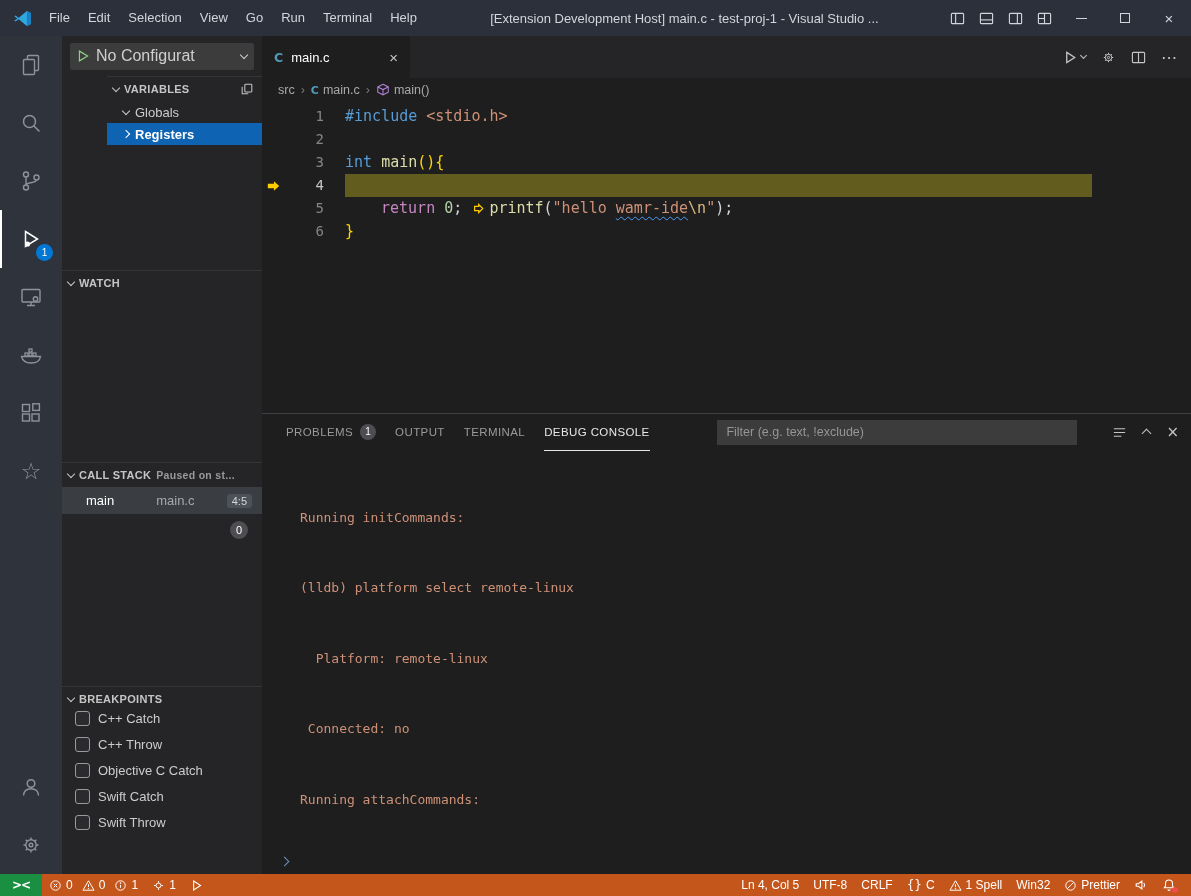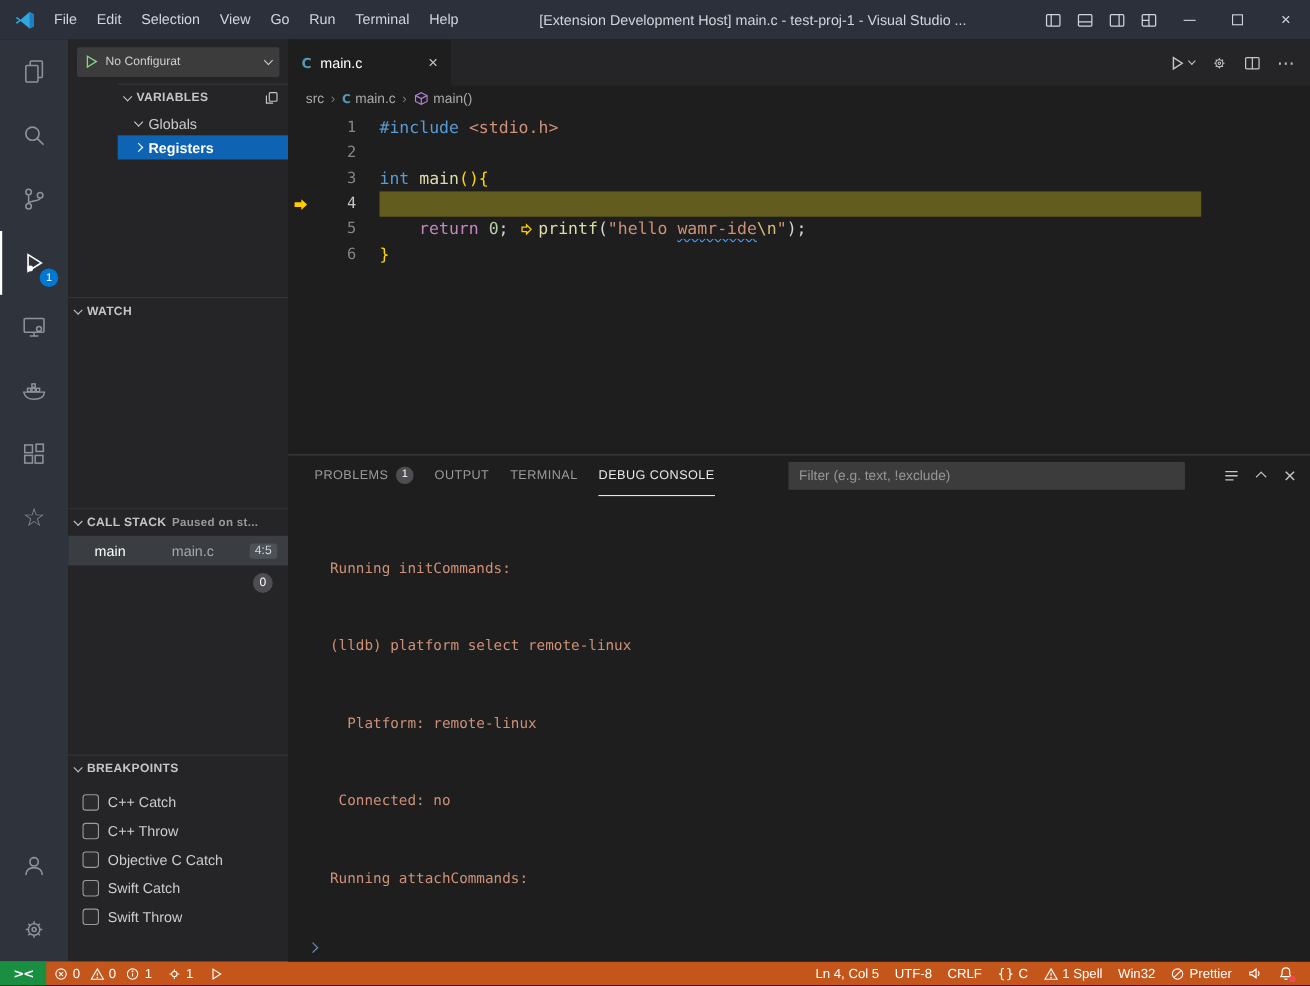--- a/index.html
+++ b/index.html
@@ -27,39 +27,39 @@
   .ab-item.active { color:#ffffff; }
   .ab-item.active::before { content:""; position:absolute; left:0; top:0; bottom:0; width:2px; background:#fff; }
   .badge-blue { position:absolute; right:9px; bottom:7px; background:#0078d4; border-radius:50%; width:17px; height:17px;
                 font-size:10px; color:#fff; display:flex; align-items:center; justify-content:center; }
   .ab-spacer { flex:1; }
   .glyph { font-family:"DejaVu Sans",sans-serif; }
 
   
   .sidebar { width:200px; background:#252527; display:flex; flex-direction:column; font-size:13px; }
   .debug-bar { flex:0 0 40px; display:flex; align-items:center; padding:0 8px; }
-  .config-select { flex:1; background:#3c3c3c; height:27px; border-radius:2px; display:flex; align-items:center; padding:0 7px; gap:6px; color:#cfcfcf; font-size:11px; }
+  .config-select { flex:1; background:#3c3c3c; height:27px; border-radius:2px; display:flex; align-items:center; padding:0 7px; gap:6px; color:#cfcfcf; font-size:16px; }
   .config-select .label { flex:1; white-space:nowrap; overflow:hidden; }
   .section { display:flex; flex-direction:column; border-top:1px solid rgba(128,128,128,.18); }
   .sec-vars { flex:0 0 194px;margin-left:45px; } .sec-watch { flex:0 0 192px; } .sec-stack { flex:0 0 224px; } .sec-bps { flex:1; }
   .section-header { height:24px; display:flex; align-items:center; gap:5px; font-size:11px; font-weight:bold; color:#c5c5c5; padding:0 8px 0 6px; letter-spacing:.3px; }
   .section-header .spacer { flex:1; }
   .sec-status { font-size:10.5px; color:#9a9a9a; font-weight:bold; }
   .tree-row { height:22px; display:flex; align-items:center; padding-left:16px; gap:6px; color:#cccccc; }
   .tree-row.selected { background:#0e63b2; color:#ffffff; }
   .chev { display:inline-block; width:6px; height:6px; border-right:1.4px solid currentColor; border-bottom:1.4px solid currentColor; flex:0 0 auto; }
   .chev.down { transform:rotate(45deg); margin-top:-3px; }
   .chev.right { transform:rotate(-45deg); }
   .chev.up { transform:rotate(-135deg); margin-top:3px; }
   .frame-row { height:27px; display:flex; align-items:center; background:#3a3d41; padding:0 10px 0 24px; color:#fff; }
   .frame-file { color:#a6a9ad; margin-left:42px; flex:1; }
   .pos-badge { background:#4d5259; border-radius:3px; padding:1px 5px; font-size:11px; color:#d5d5d5; }
   .zero-row { height:32px; display:flex; align-items:center; justify-content:flex-end; padding-right:14px; }
   .zero-badge { background:#4d4d52; border-radius:50%; width:18px; height:18px; color:#fff; font-size:11px; display:flex; align-items:center; justify-content:center; }
-  .bp-row { height:26px; display:flex; align-items:flex-end; padding-left:13px; gap:8px; }
+  .bp-row { height:26px; display:flex; align-items:flex-start; padding-left:13px; gap:8px; }
   .checkbox { width:15px; height:15px; border:1px solid #9a9a9a; border-radius:3px; background:#2b2b2f; flex:0 0 auto; }
 
   
   .editor-col { flex:1; min-width:0; display:flex; flex-direction:column; background:#1e1e1e; position:relative; }
   .tabbar { flex:0 0 42px; background:#252527; display:flex; align-items:stretch; }
   .tab { width:148px; background:#1e1e1e; display:flex; align-items:center; gap:8px; padding:0 12px; font-size:13px; color:#fff; }
   .c-icon { color:#519aba; font-weight:bold; font-size:12.5px; }
   .tab-close { color:#c5c5c5; font-size:15px; margin-left:auto; }
   .tab-actions { margin-left:auto; display:flex; align-items:center; gap:15px; padding-right:14px; color:#c5c5c5; }
   .breadcrumbs { flex:0 0 24px; display:flex; align-items:center; font-size:12.5px; color:#a9a9a9; padding-left:16px; gap:6px; }

